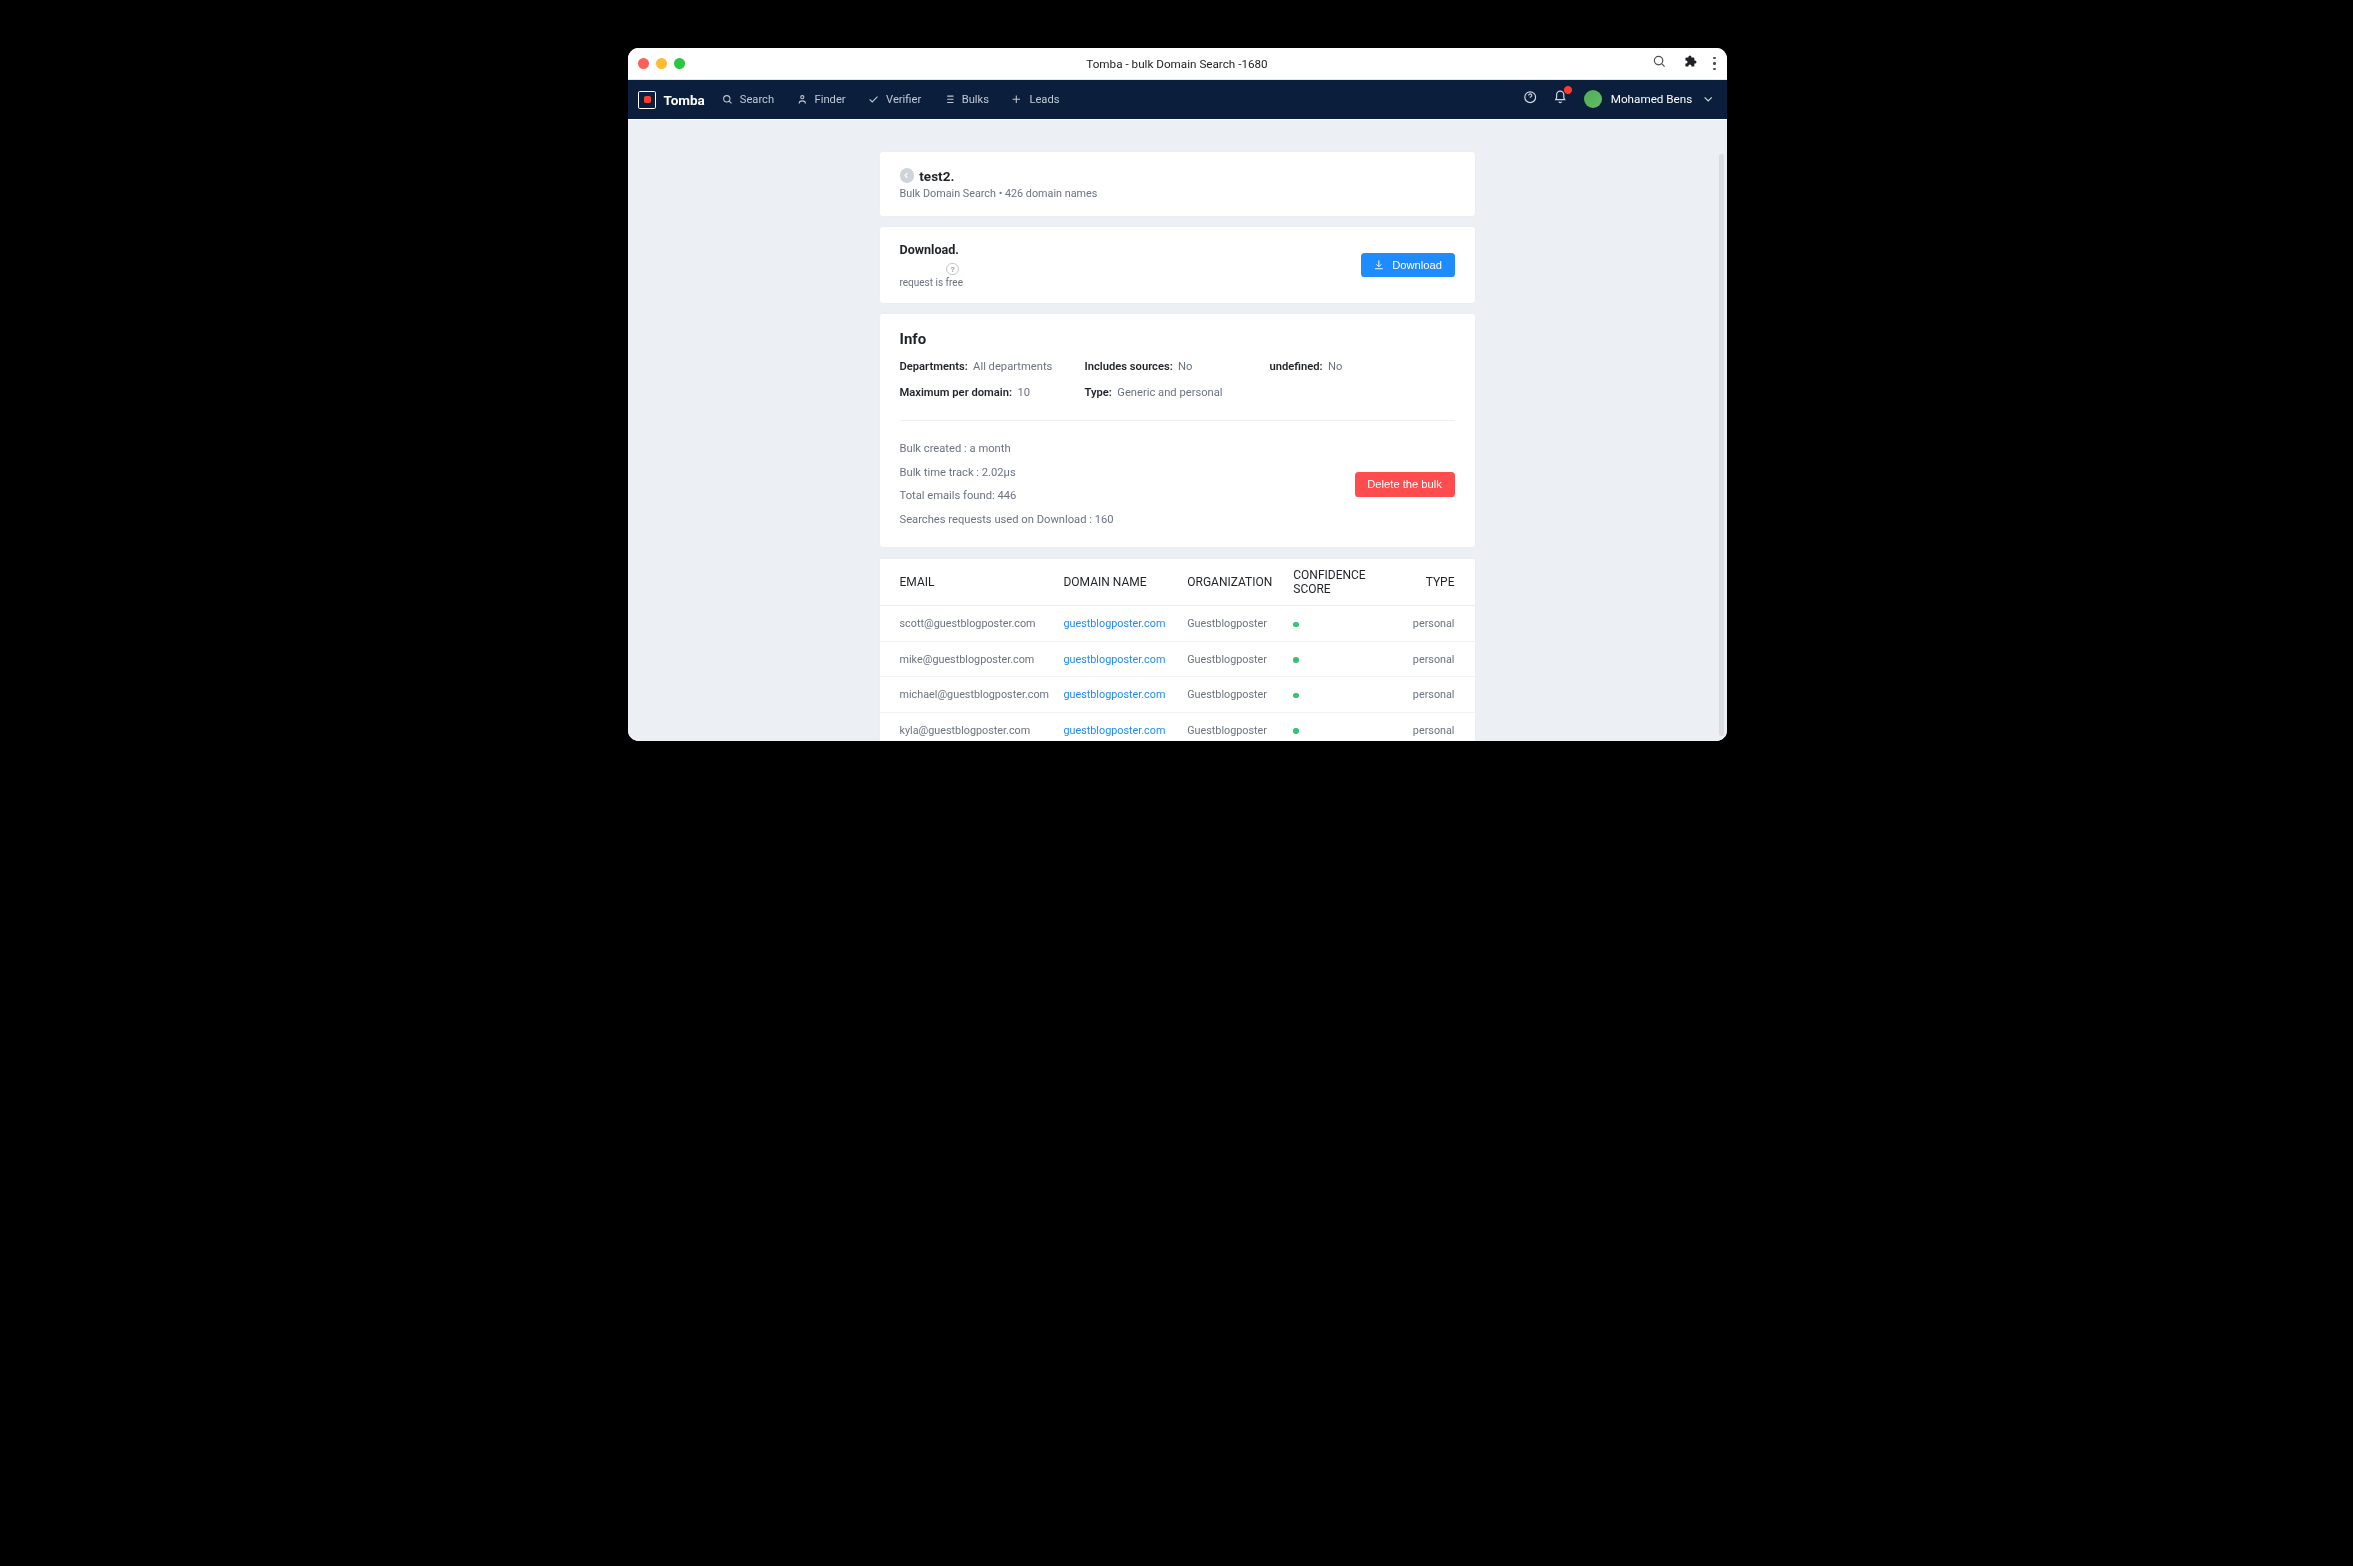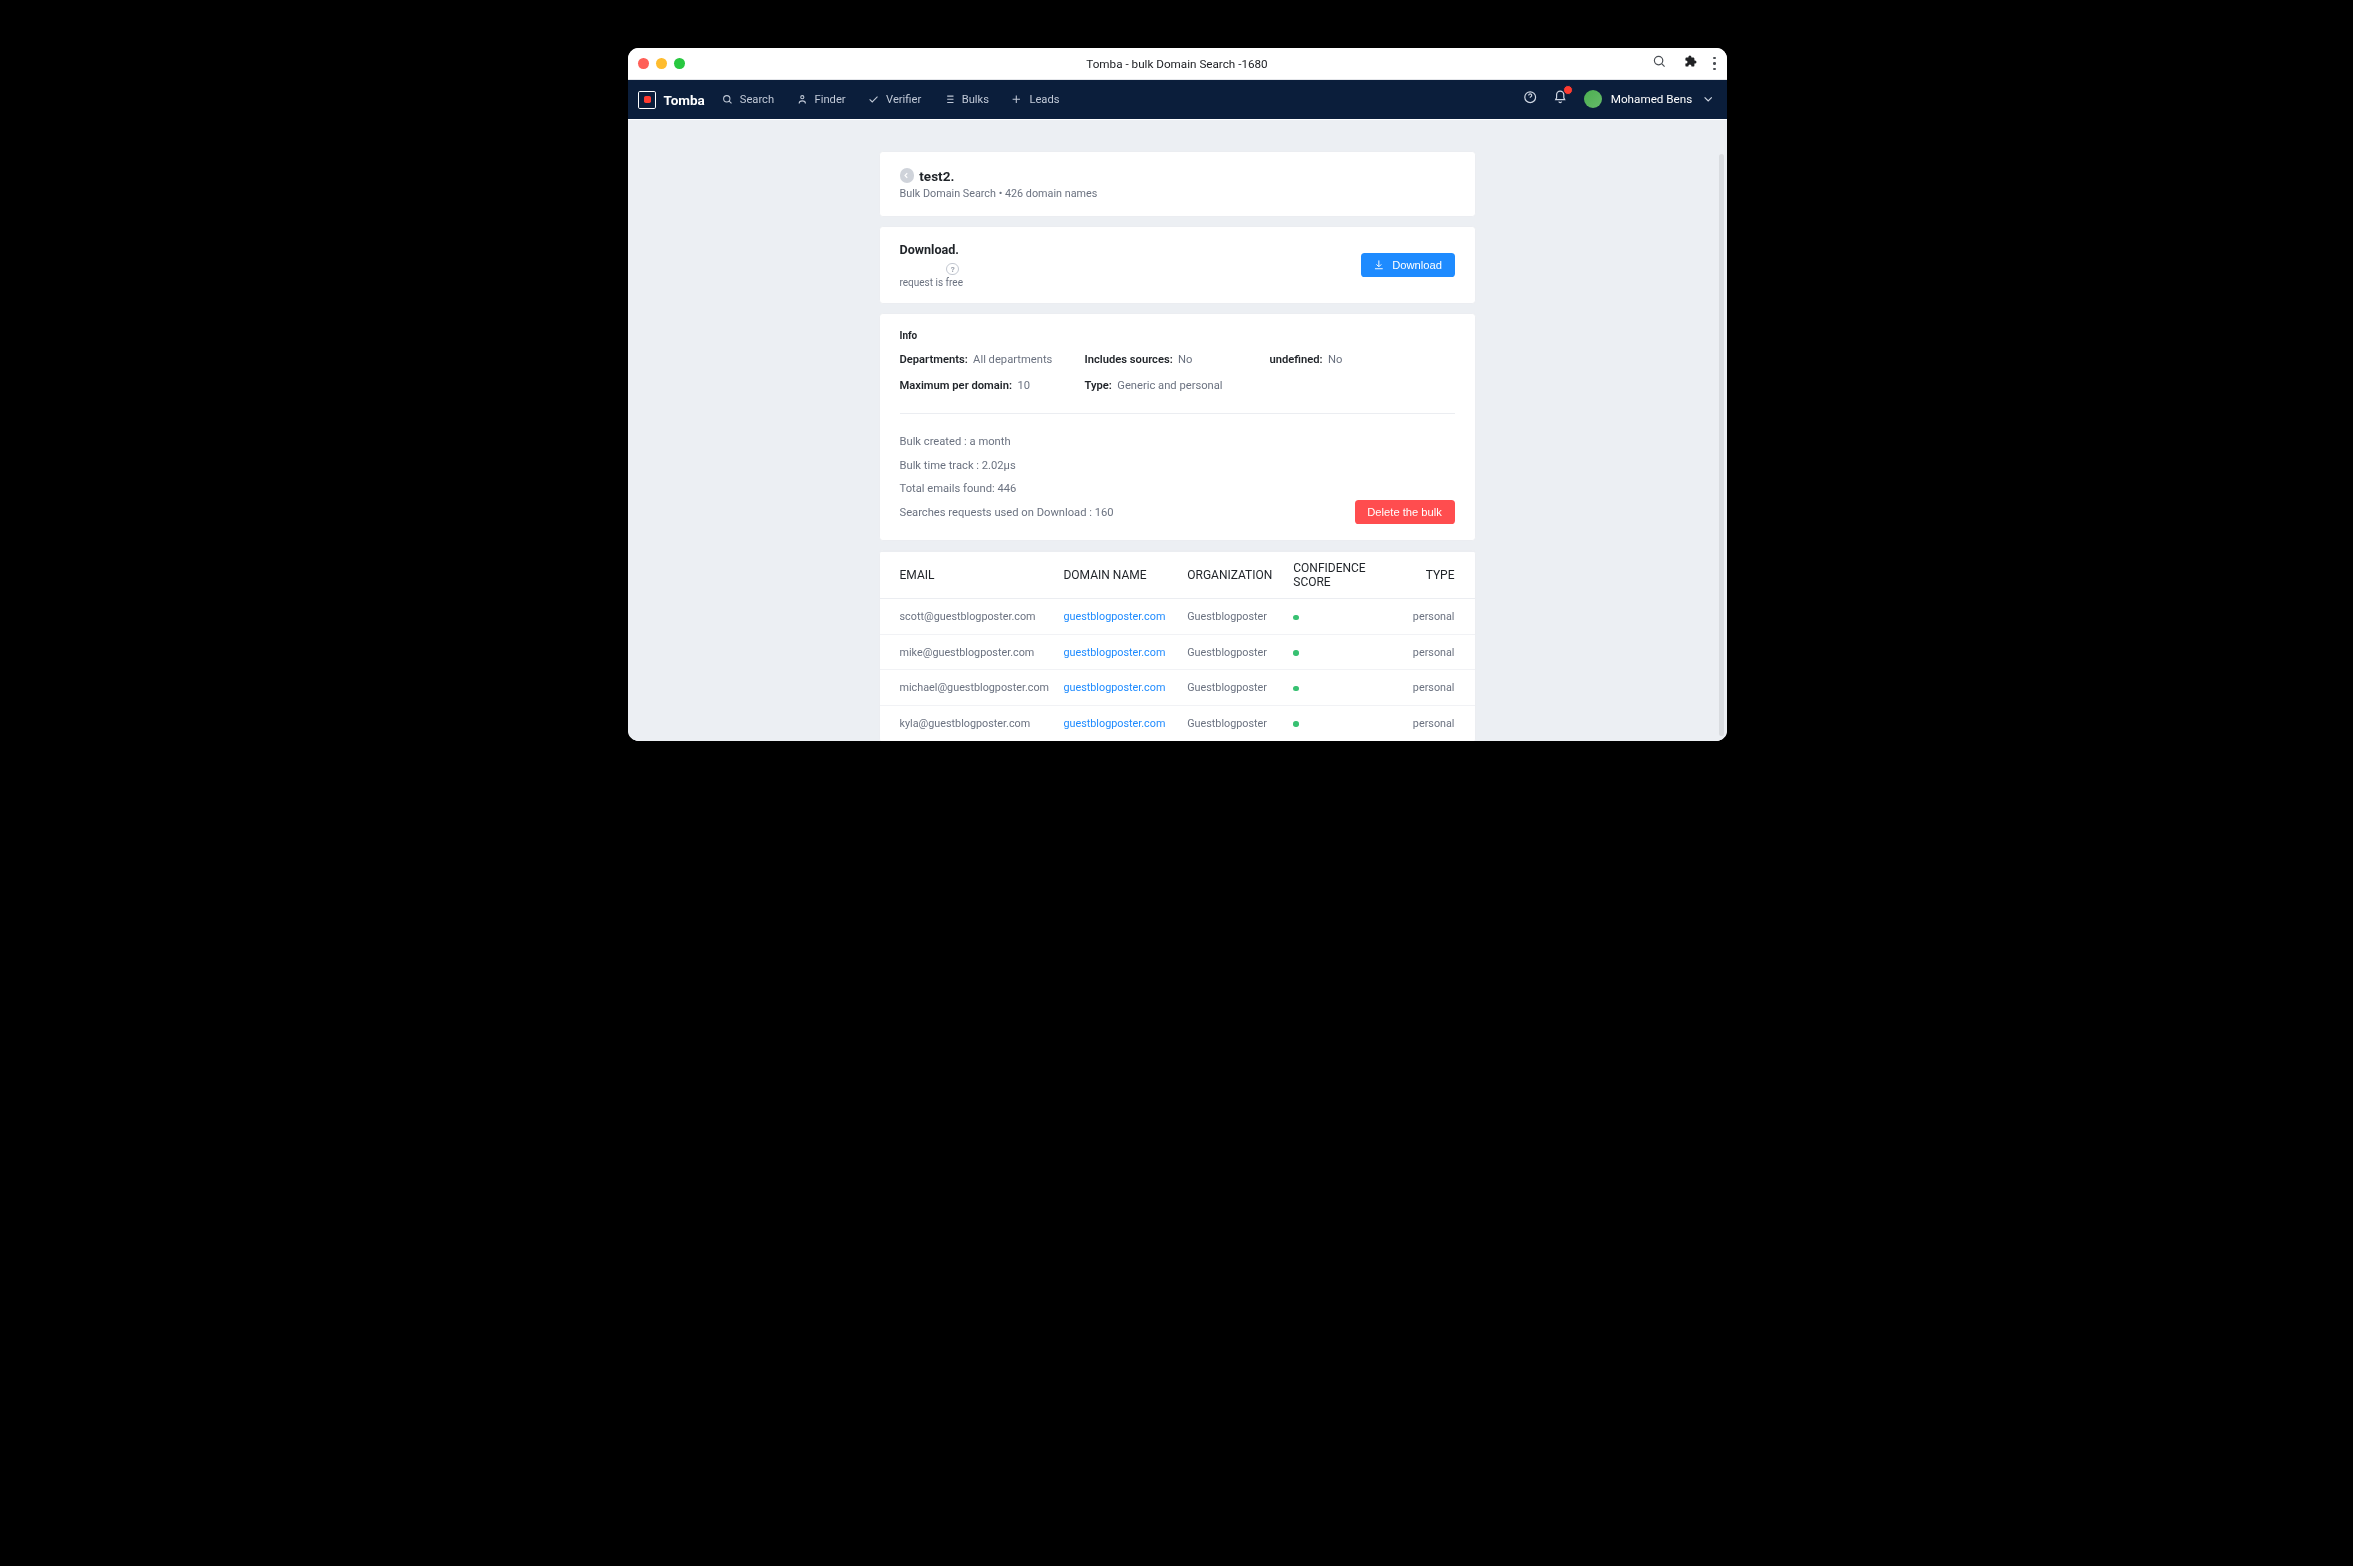--- a/index.html
+++ b/index.html
@@ -38,26 +38,26 @@
   .back-circle svg{width:9px;height:9px;stroke:#fff;}
   .hdr-title{font-size:13.5px; font-weight:700; color:#1f2328;}
   .hdr-sub{font-size:10.8px; color:#6b7280; margin-top:3.6px;}
   .dl-card{padding:14.4px 20px; display:flex; align-items:center;}
   .dl-left .dl-title{font-size:12.6px; font-weight:700; color:#1f2328; display:inline-flex; align-items:flex-end; gap:5.4px;flex-direction:column;}
   .q-circle{width:12.6px;height:12.6px;border-radius:50%;border:0.9px solid #c3c8d1; display:inline-flex;align-items:center;justify-content:center;font-size:8px;color:#9aa0ab;}
   .dl-sub{font-size:10px; color:#6b7280; margin-top:1.8px;}
   .btn-primary{margin-left:auto; background:#1e8bff; color:#fff; border:none; border-radius:3.6px; padding:6.3px 12.6px; font-size:11.2px; display:flex; align-items:center; gap:7.2px; cursor:pointer;}
   .btn-primary svg{width:11.7px;height:11.7px;stroke:#fff;}
   .info-card{padding:16px 20px;}
-  .info-h{font-size:10px; font-weight:700; color:#1f2328; margin-bottom:12.6px;}
+  .info-h{font-size:15px; font-weight:700; color:#1f2328; margin-bottom:12.6px;}
   .info-grid{display:grid; grid-template-columns:1fr 1fr 1fr; row-gap:12.6px; font-size:11.2px;}
   .kv .k{color:#1f2328; font-weight:600;}
   .kv .v{color:#6b7280; margin-left:5.4px;}
   .divider{height:0.9px; background:#ebedf1; margin:21.5px 0 16px;}
-  .meta-row{display:flex; align-items:flex-end;}
+  .meta-row{display:flex; align-items:center;}
   .meta-lines{font-size:11.2px; color:#6b7280; line-height:2.1;}
   .btn-danger{margin-left:auto; background:#ff4d4f; color:#fff; border:none; border-radius:3.6px; padding:6.3px 12.6px; font-size:11.2px; cursor:pointer;}
   .table-card{padding:0;}
   .table-head{padding:12.6px 20px; display:flex; align-items:center;}
   .table-title{font-size:12px; font-weight:700; color:#1f2328;}
   .info-icon{margin-left:auto;}
   .info-icon svg{width:13.5px;height:13.5px;stroke:#9aa0ab;}
   table{width:100%; border-collapse:collapse; font-size:10.8px;}
   thead th{text-align:left; font-weight:400; color:#1f2328; padding:9px 7.2px; border-top:0.9px solid #ebedf1; border-bottom:0.9px solid #ebedf1; font-size:12px;}
   tbody td{padding:10.8px 7.2px; border-bottom:0.9px solid #f1f2f5; color:#6b7280; vertical-align:middle;}

